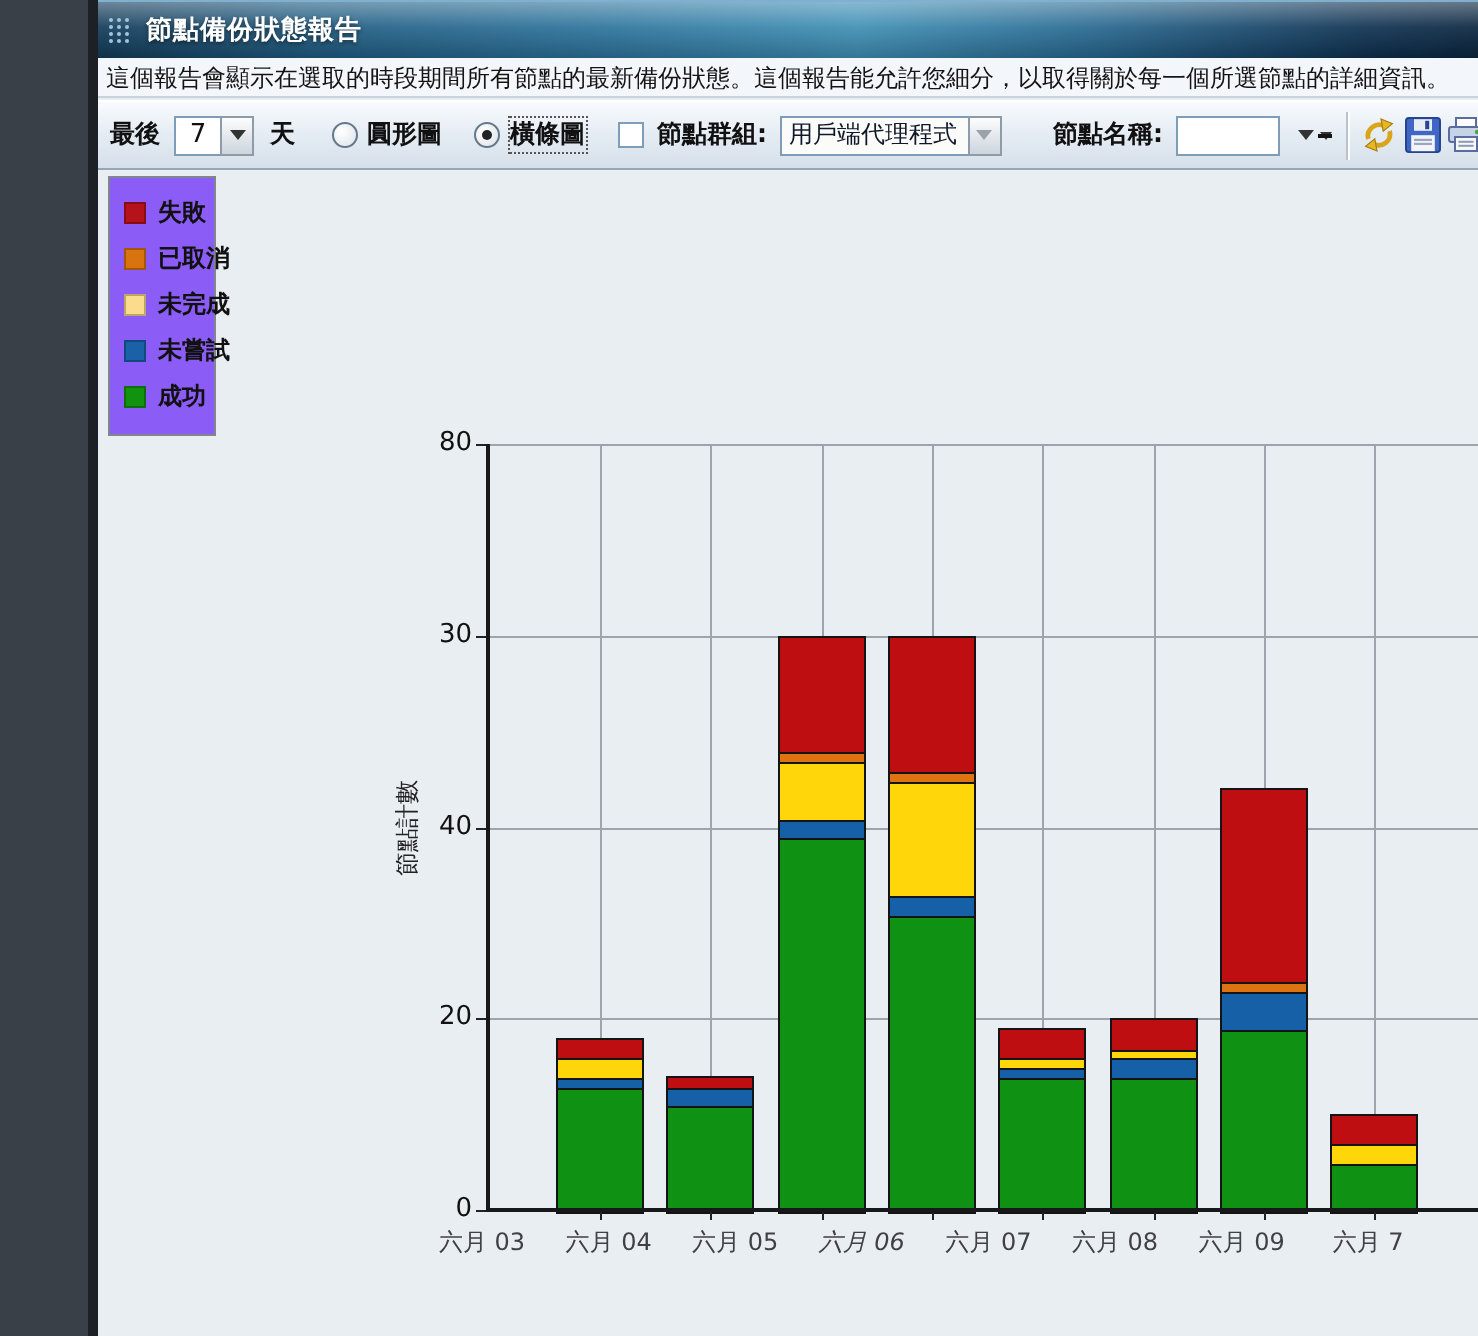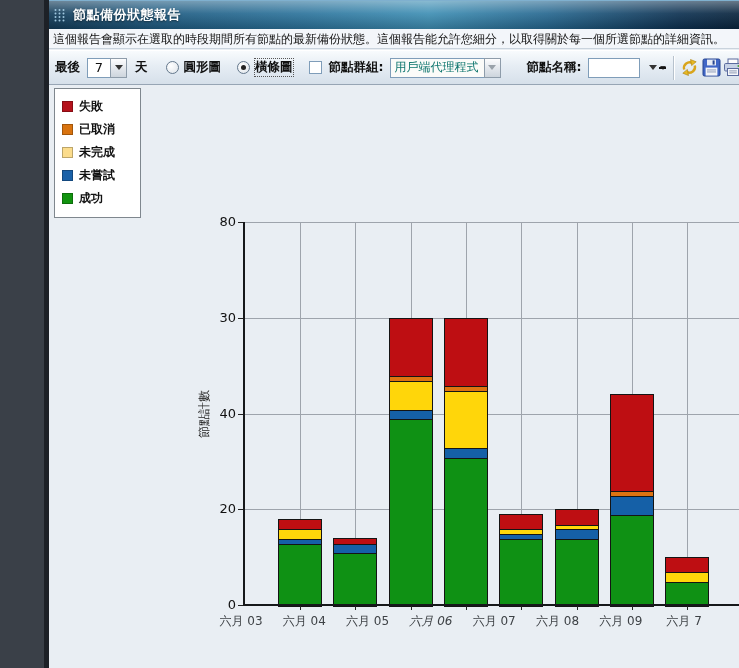--- a/index.html
+++ b/index.html
@@ -41,30 +41,30 @@
     width:17px;height:20px;border:1px solid #8E9CAA;
     background:linear-gradient(180deg,#FDFDFE,#DFE4EA 60%,#CDD5DD);
     display:flex;align-items:center;justify-content:center;
   }
   .tri-down{width:0;height:0;border-left:4px solid transparent;border-right:4px solid transparent;border-top:5px solid #333;}
   .tri-down.dis{border-top-color:#9AA2AA;}
   .radio{width:13px;height:13px;border-radius:50%;border:1px solid #64788C;background:radial-gradient(circle at 35% 35%,#fff,#DDE3E9);position:relative;flex:none;}
   .radio.sel::after{content:"";position:absolute;left:3px;top:3px;width:5px;height:5px;border-radius:50%;background:#222;}
   .focus-dotted{outline:1px dotted #555;outline-offset:0px;}
   .checkbox{width:13px;height:13px;border:1px solid #7F9DB9;background:#fff;flex:none;}
-  .dis-combo .box{background:#FBFBF9;color:#0f766e;border-right:none;}
+  .dis-combo .box{background:#FBFBF9;color:#0f172a;border-right:none;}
   .text-input{width:52px;height:20px;border:1px solid #7F9DB9;background:#fff;}
   .tb-icon{width:22px;height:24px;display:flex;align-items:center;justify-content:center;cursor:pointer;}
   .overflow-btn{width:13px;height:22px;display:flex;flex-direction:column;align-items:center;justify-content:center;gap:1px;cursor:pointer;}
   .overflow-btn .bar{width:7px;height:1px;background:#444;}
   .tb-sep{width:1px;height:24px;background:#B7C2CD;box-shadow:1px 0 0 #fff;margin:0 4px;}
   
   .legend{
-    position:absolute;left:10px;top:88px;width:87px;z-index:20;
-    border:1px solid #7F878E;background:#ffffff;padding:6px 0 7px 7px;
+    position:absolute;left:10px;top:88px;width:54px;z-index:20;
+    border:1px solid #7F878E;background:#8b5cf6;padding:6px 0 7px 7px;
   }
   .legend-row{display:flex;align-items:center;height:23px;}
   .legend-chip{width:11px;height:11px;margin-right:6px;flex:none;border:1px solid rgba(0,0,0,.25);}
   .legend-label{font-size:12px;color:#111;font-weight:600;white-space:nowrap;}
   
   .chart{position:absolute;left:0;top:85px;width:739px;height:583px;}
   .gridline-h{position:absolute;height:1px;background:#9EA4AC;}
   .gridline-v{position:absolute;width:1px;background:#9EA4AC;}
   .plot-right{position:absolute;width:1px;background:#C2C7CC;}
   .axis-y{position:absolute;width:2px;background:#16181A;}

